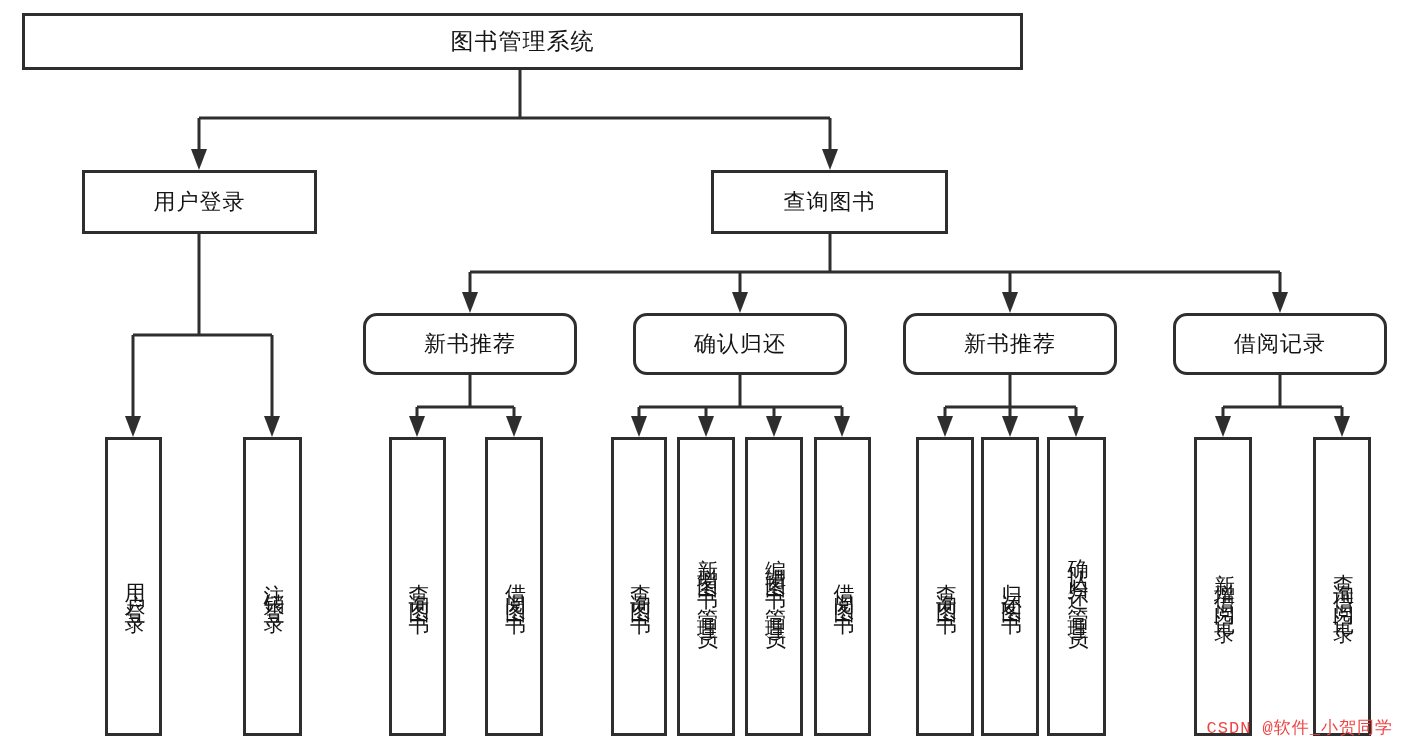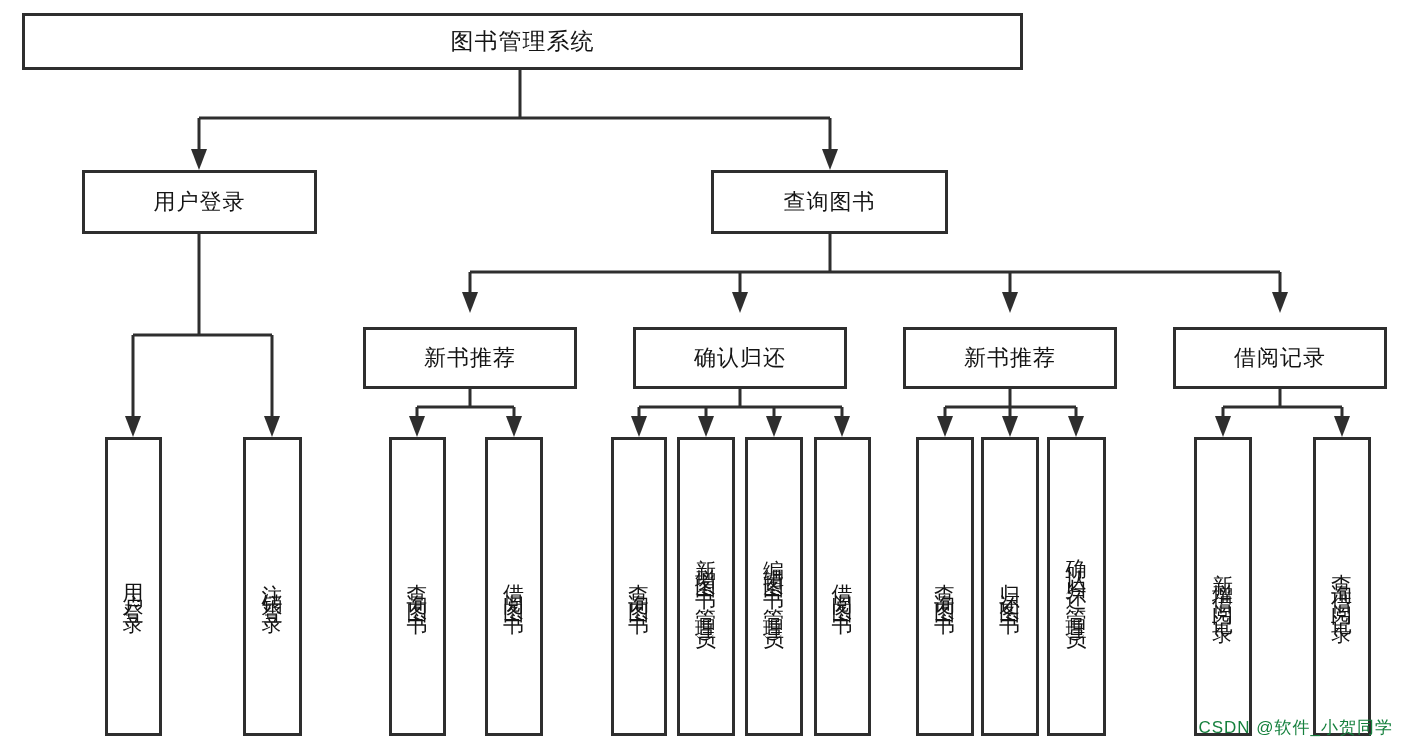--- a/index.html
+++ b/index.html
@@ -1,53 +1,53 @@
 <!DOCTYPE html>
 <html><head>
 <meta charset="utf-8">
 <style>
   html,body{margin:0;padding:0;background:#ffffff;}
   #stage{
     position:relative;
     width:1405px;height:747px;
     background:#ffffff;
-    font-family:Liberation Sans, sans-serif;
+    font-family:Liberation Mono, monospace;
     overflow:hidden;
   }
   #connectors{position:absolute;left:0;top:0;pointer-events:none;}
   .box{
     position:absolute;
     box-sizing:border-box;
     border:3px solid #2e2e2e;
     background:#ffffff;
     display:flex;
     align-items:center;
     justify-content:center;
     color:#141414;
   }
   .h{ 
     font-size:22px;
     letter-spacing:1px;
   }
   .root{font-size:23px;}
   .lvl2{top:170px;height:64px;}
-  .lvl3{top:327px;height:62px;width:214px;}
+  .lvl3{top:313px;height:62px;width:214px;border-radius:14px;}
   .v{ 
     top:437px;height:299px;
     writing-mode:vertical-rl;
     text-orientation:mixed;
     font-size:21px;
     letter-spacing:10px;
     line-height:1;
   }
   #watermark{
     position:absolute;
     top:716px;right:12px;
     font-size:17px;
-    color:#15803d;
+    color:#ef4444;
     letter-spacing:1px;
     white-space:nowrap;
     z-index:5;
   }
 </style>
 </head>
 <body>
 
 <div id="stage">
 

